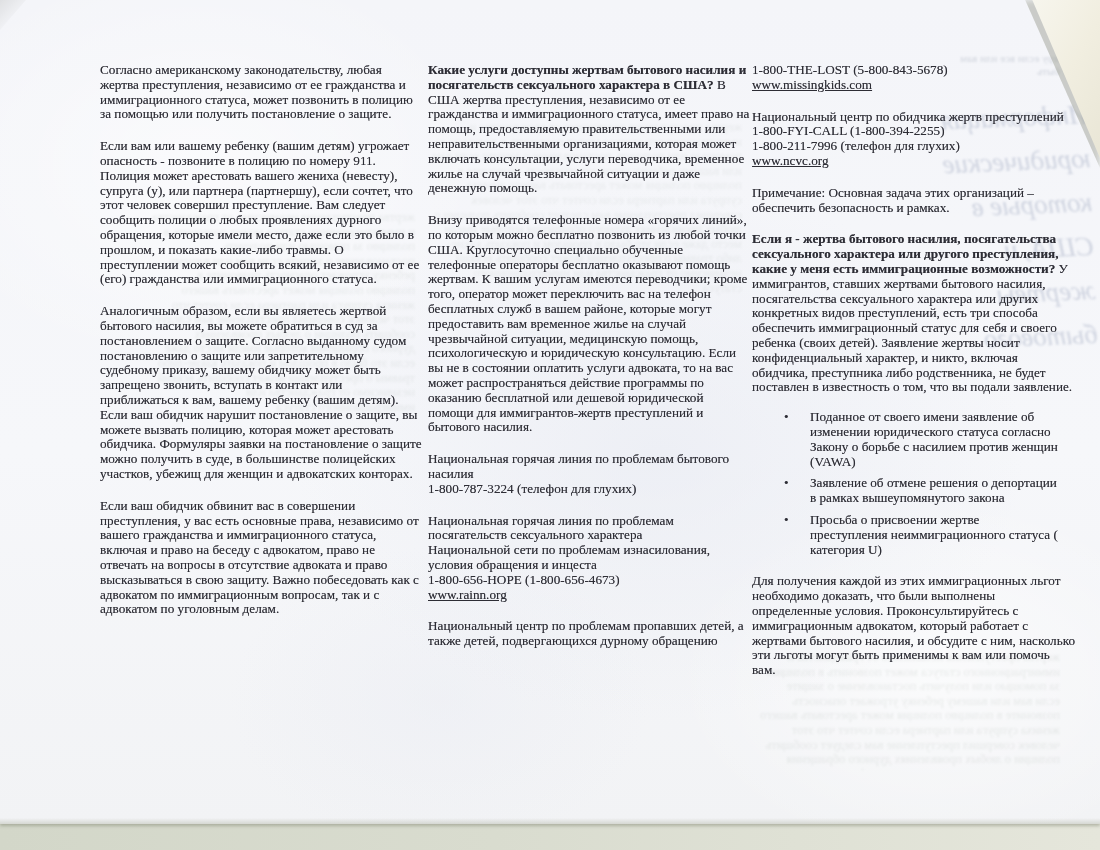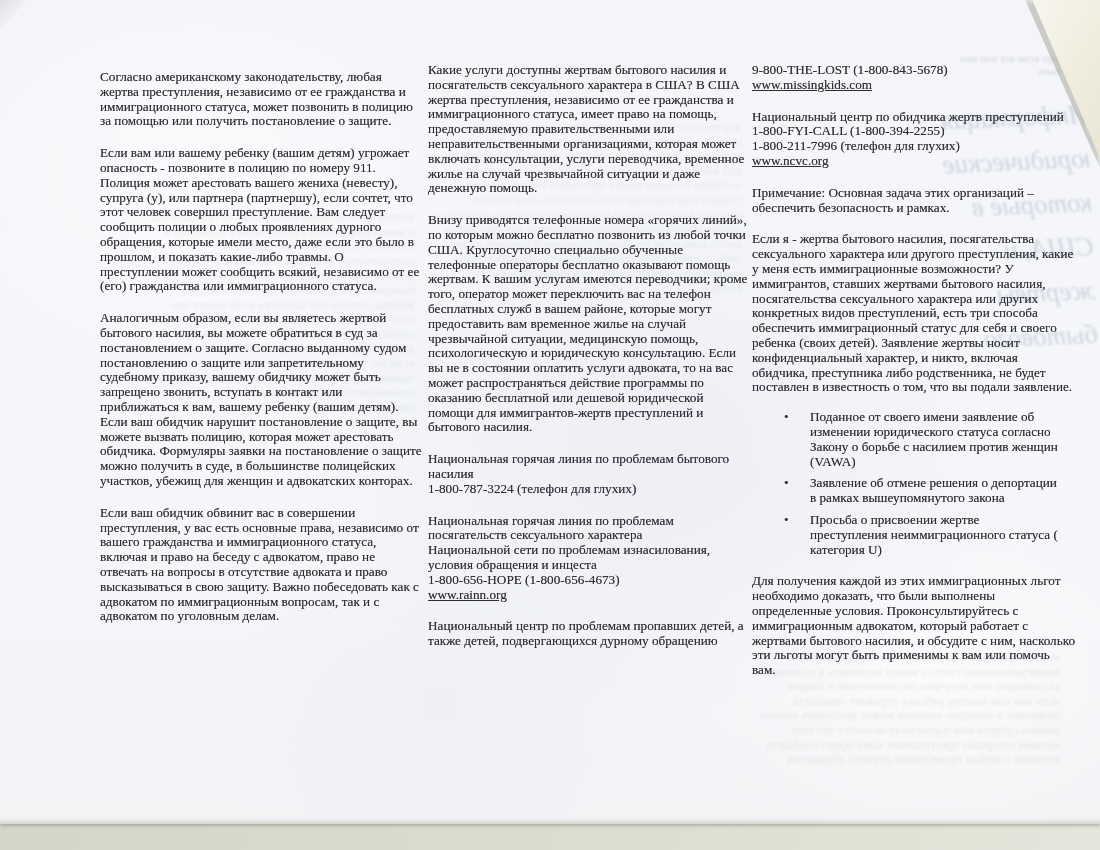--- a/index.html
+++ b/index.html
@@ -75,26 +75,26 @@
   .bleed-s2{left:432px;top:120px;width:310px;height:640px;overflow:hidden;opacity:.11;}
   .bleed-s3{left:760px;top:650px;width:300px;height:120px;overflow:hidden;opacity:.15;}
 
   
   .col{
     position:absolute;top:63px;width:322px;
     font-size:13.2px;line-height:14.8px;
     color:#2d2d35;
     text-shadow:0 0 .5px rgba(45,45,55,.55);
   }
-  .col1{left:100px;margin-top:7px;}
+  .col1{left:100px;}
   .col2{left:428px;}
   .col3{left:752px;width:324px;}
   .col p{margin:0 0 17px 0;}
   .col p.tight{margin-bottom:0;}
-  .bold{font-weight:normal;margin-top:19px;}
+  .bold{font-weight:bold;margin-top:19px;}
   .line{display:block;}
   .lnk{text-decoration:underline;}
 
   .bullets{margin:0 0 17px 0;}
   .bullet-row{display:flex;margin:0 0 7px 32px;}
   .bullet-glyph{width:26px;flex:none;font-size:13px;}
   .bullet-text{width:248px;}
 </style>
 </head>
 <body>
@@ -141,21 +141,21 @@
       <span class="line">Национальной сети по проблемам изнасилования, условия обращения и инцеста</span>
       <span class="line">1-800-656-HOPE (1-800-656-4673)</span>
       <span class="line lnk">www.rainn.org</span>
     </p>
 
     <p class="tight">Национальный центр по проблемам пропавших детей, а также детей, подвергающихся дурному обращению</p>
   </div>
 
   <div class="col col3">
     <p>
-      <span class="line">9-800-THE-LOST (1-800-843-5678)</span>
+      <span class="line">1-800-THE-LOST (5-800-843-5678)</span>
       <span class="line lnk">www.missingkids.com</span>
     </p>
 
     <p>
       <span class="line">Национальный центр по обидчика жертв преступлений</span>
       <span class="line">1-800-FYI-CALL (1-800-394-2255)</span>
       <span class="line">1-800-211-7996 (телефон для глухих)</span>
       <span class="line lnk">www.ncvc.org</span>
     </p>
 

